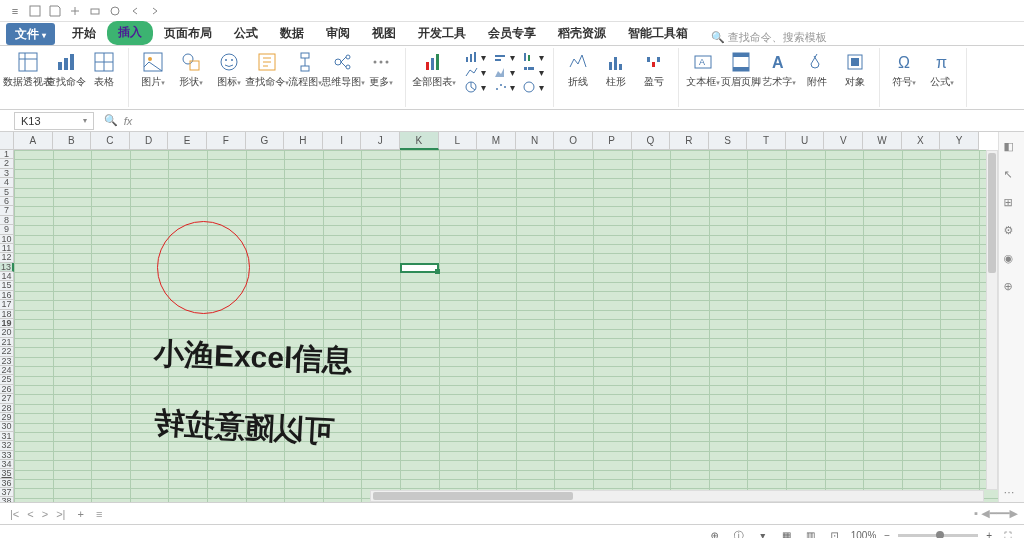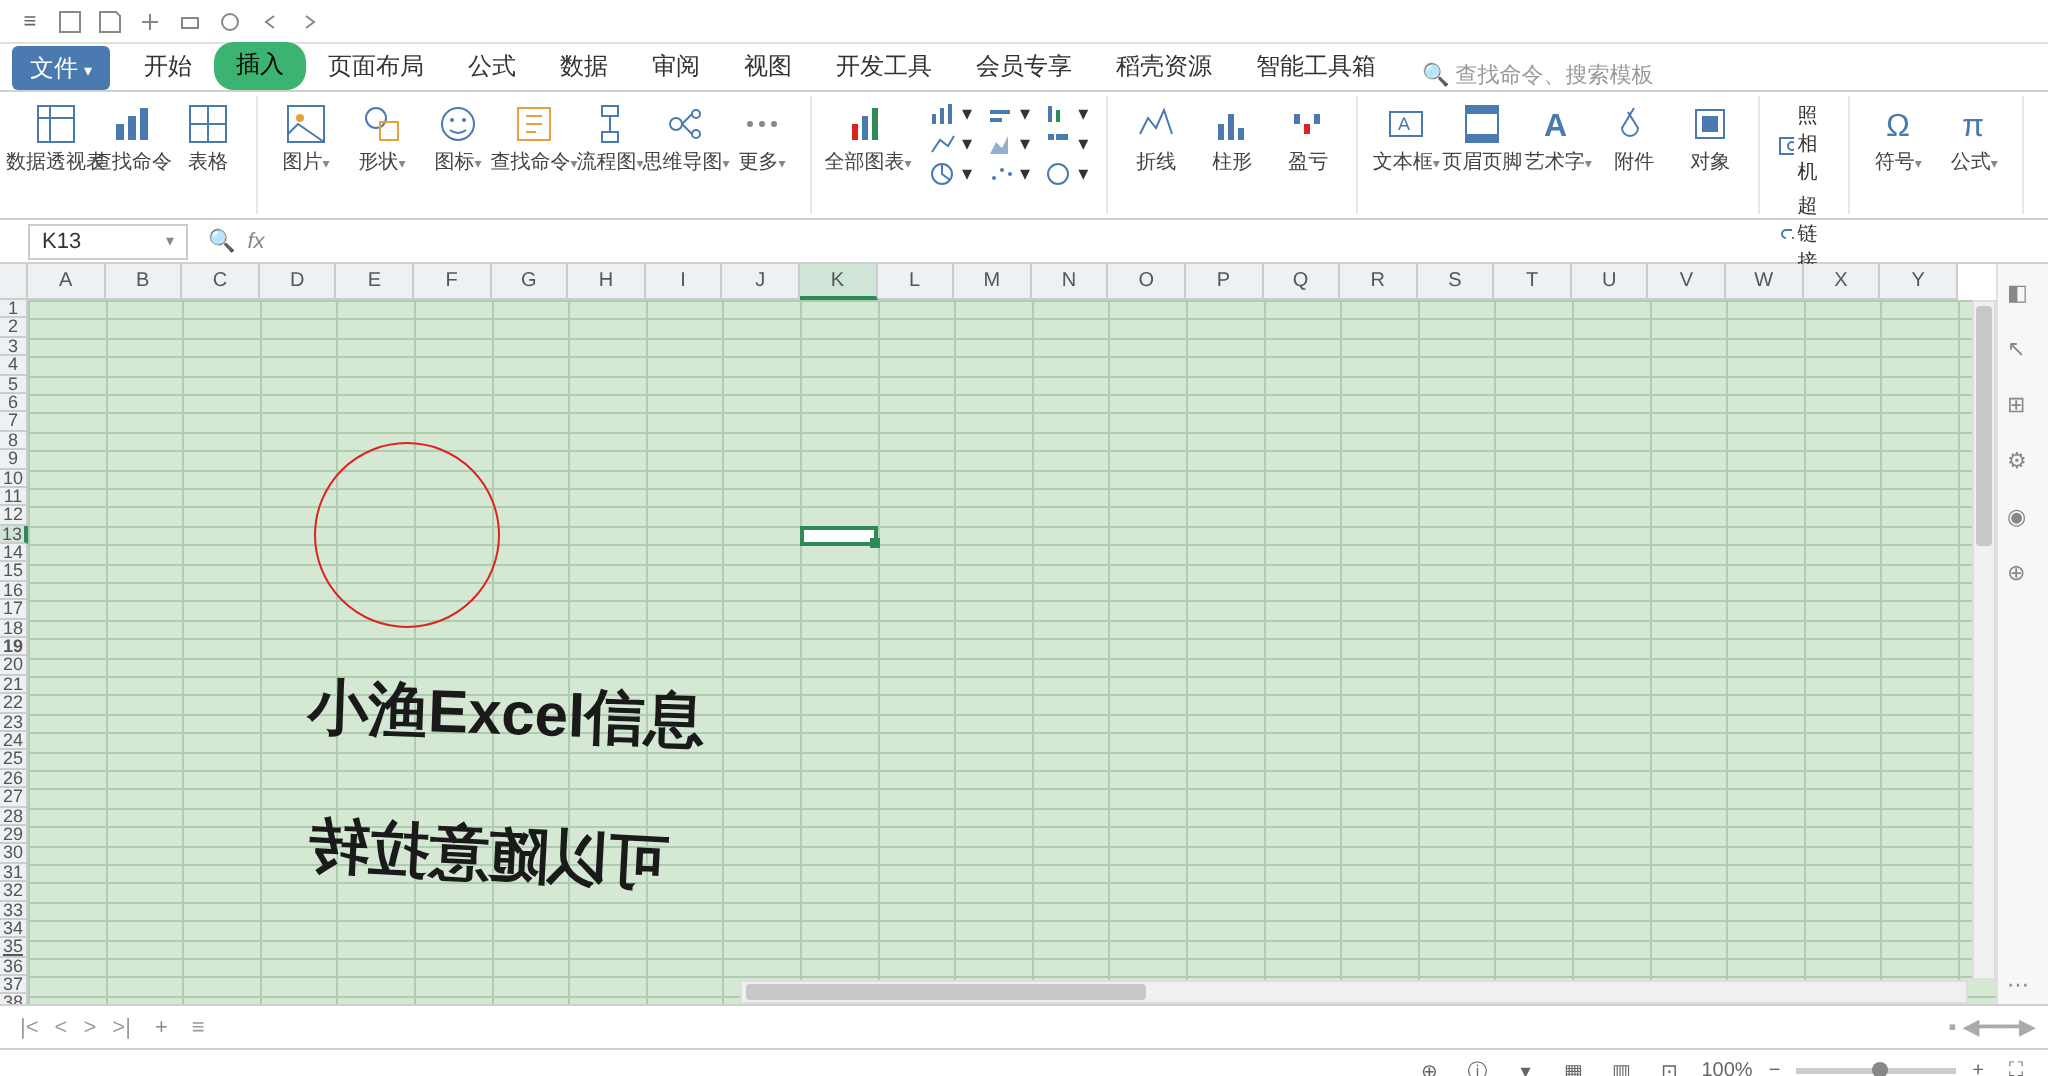--- a/index.html
+++ b/index.html
@@ -4,24 +4,24 @@
 <style>
 * { margin:0; padding:0; box-sizing:border-box; font-family:"Microsoft YaHei",Arial,sans-serif; }
 body { width:1024px; height:538px; overflow:hidden; background:#fff; font-size:11px; color:#333; }
 
 .qat { height:22px; display:flex; align-items:center; padding:0 6px; border-bottom:1px solid #e0e0e0; gap:2px; }
 .qat-icon { width:18px; height:18px; display:flex; align-items:center; justify-content:center; color:#666; cursor:pointer; }
 .qat-spacer { flex:1; }
 .qat-right { display:flex; align-items:center; gap:8px; font-size:11px; color:#666; }
 
 .tabs { height:24px; display:flex; align-items:flex-end; padding:0 6px; gap:2px; border-bottom:1px solid #d0d0d0; }
-.tab { padding:3px 10px; font-size:12px; cursor:pointer; border:1px solid transparent; border-bottom:none; }
+.tab { padding:3px 10px; font-size:12px; cursor:pointer; border:1px solid transparent; border-bottom:none;font-weight:bold; }
 .tab.file { background:#4a7ab0; color:#fff; border-radius:3px; padding:2px 8px; margin-right:4px; }
 .tab.file .caret { font-size:8px; margin-left:3px; }
-.tab.active { background:#3cb371; color:#000000; border-radius:10px; padding:2px 10px; }
+.tab.active { background:#3cb371; color:#4c1d95; border-radius:10px; padding:2px 10px; }
 .tab-search { margin-left:10px; display:flex; align-items:center; color:#999; font-size:11px; }
 .tab-search .si { margin-right:3px; }
 
 .ribbon { height:64px; display:flex; align-items:stretch; padding:2px 4px; border-bottom:1px solid #d0d0d0; background:#fff; }
 .rgroup { display:flex; flex-direction:column; align-items:center; justify-content:space-between; padding:2px 6px; border-right:1px solid #e8e8e8; }
 .rgroup:last-child { border-right:none; }
 .rgroup-icons { display:flex; gap:2px; align-items:flex-start; }
 .big-btn { display:flex; flex-direction:column; align-items:center; width:36px; cursor:pointer; }
 .big-btn .ic { width:24px; height:24px; display:flex; align-items:center; justify-content:center; color:#4a7ab0; }
 .big-btn .lb { font-size:10px; color:#444; text-align:center; line-height:11px; margin-top:2px; white-space:nowrap; }
@@ -375,39 +375,20 @@
         </div>
     <div class="big-btn">
           <div class="ic">
             <svg width="20" height="20">
               <rect x="3" y="3" width="14" height="14" fill="none" stroke="#4a7ab0"></rect>
               <rect x="6" y="6" width="8" height="8" fill="#4a7ab0"></rect>
             </svg>
           </div>
           <div class="lb">对象</div>
         </div>
-  </div>
-    </div>
-  <div class="rgroup">
-      <div class="rgroup-icons">
-    <div class="small-col">
-      <div class="small-btn">
-            <svg width="14" height="12">
-              <rect x="1" y="3" width="12" height="8" fill="none" stroke="#4a7ab0"></rect>
-              <circle cx="7" cy="7" r="2" fill="none" stroke="#4a7ab0"></circle>
-            </svg>
-            <span>照相机</span>
-          </div>
-      <div class="small-btn">
-            <svg width="14" height="12">
-              <path d="M4 8a2 2 0 010-4h3M10 4a2 2 0 010 4H7" fill="none" stroke="#4a7ab0"></path>
-            </svg>
-            <span>超链接</span>
-          </div>
-    </div>
   </div>
     </div>
   <div class="rgroup">
       <div class="rgroup-icons">
     <div class="big-btn">
           <div class="ic">
             <svg width="20" height="20">
               <text x="4" y="16" font-size="16" fill="#4a7ab0">Ω</text>
             </svg>
           </div>

